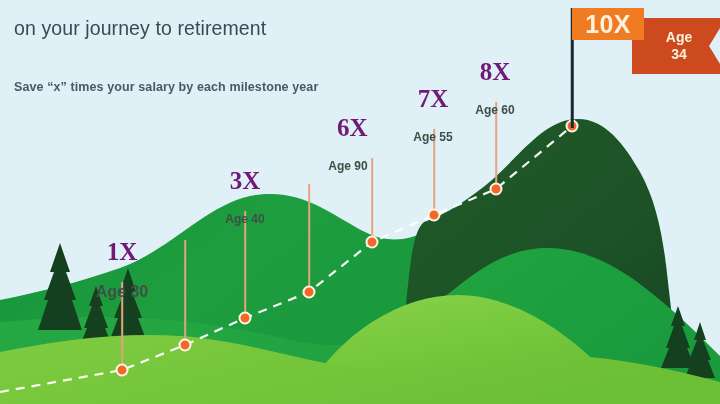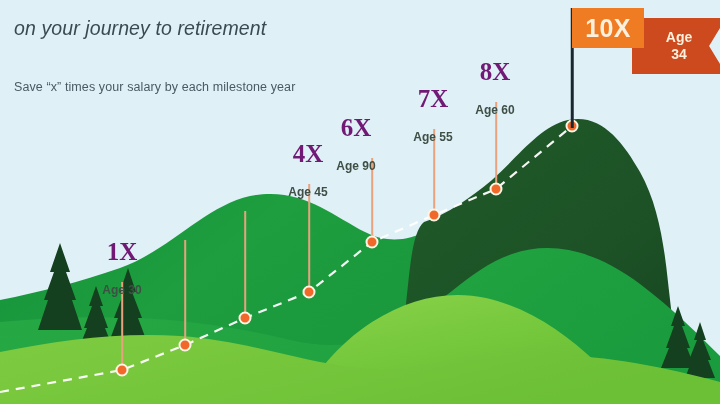--- a/index.html
+++ b/index.html
@@ -11,25 +11,25 @@
   #stage{position:relative;width:720px;height:404px;overflow:hidden;background:#dff0f7;}
   #scene{position:absolute;inset:0;width:720px;height:404px;}
 
   
   .headline{
     position:absolute;left:14px;top:16px;width:420px;
     font-family:"Liberation Sans", sans-serif;
     font-size:19.5px;line-height:25px;font-weight:400;
     color:#3b4a52;letter-spacing:.1px;
   }
-  .headline .l2{display:block;font-style:italic;}
+  .headline .l2{display:block;}
   .subline{
     position:absolute;left:14px;top:80px;width:440px;
     font-family:"Liberation Sans", sans-serif;
-    font-size:12.5px;font-weight:400;color:#4a5a63;letter-spacing:.1px;
+    font-size:12.5px;font-weight:700;color:#4a5a63;letter-spacing:.1px;
   }
 
   
   .ms{position:absolute;text-align:center;transform:translateX(-50%);}
   .ms .x{
     font-family:"Liberation Serif", serif;
     font-weight:700;color:#701a75;line-height:1;
     display:block;
   }
   .ms .age{
@@ -45,21 +45,21 @@
   .dot{
     position:absolute;width:13px;height:13px;border-radius:50%;
     background:#f0692b;border:2.5px solid #fdf6e6;
     box-sizing:border-box;transform:translate(-50%,-50%);
   }
 
   
   .pole{position:absolute;width:2.5px;background:#1b2730;transform:translateX(-50%);}
   .flagwrap{position:absolute;}
   .flag-x{
-    position:absolute;left:0;top:0;width:72px;height:40px;background:#ef7b23;
+    position:absolute;left:0;top:0;width:72px;height:32px;background:#ef7b23;
     color:#fdf0dc;font-family:"Liberation Sans", sans-serif;font-weight:700;
     font-size:25px;display:flex;align-items:center;justify-content:center;
     letter-spacing:.3px;z-index:2;
   }
   .flag-age{
     position:absolute;left:60px;top:10px;width:94px;height:56px;
     background:#cc4a1e;color:#fdf0dc;
     font-family:"Liberation Sans", sans-serif;font-weight:700;font-size:14px;
     line-height:17px;text-align:center;
     display:flex;flex-direction:column;align-items:center;justify-content:center;
@@ -152,27 +152,27 @@
   <div class="leader" style="left:122px;top:282px;height:86px;"></div>
   <div class="leader" style="left:185px;top:240px;height:104px;"></div>
   <div class="leader" style="left:245px;top:211px;height:106px;"></div>
   <div class="leader" style="left:309px;top:184px;height:107px;"></div>
   <div class="leader" style="left:372px;top:158px;height:83px;"></div>
   <div class="leader" style="left:434px;top:129px;height:85px;"></div>
   <div class="leader" style="left:496px;top:102px;height:86px;"></div>
 
   <div class="ms" style="left:122px;top:239px;">
     <span class="x" style="font-size:25px;">1X</span>
-    <span class="age" style="font-size:12px;">Age 30</span>
-  </div>
-  <div class="ms" style="left:308px;top:141px;">
-    <span class="x" style="font-size:25px;">4X</span>
-    <span class="age" style="font-size:12px;">Age 45</span>
-  </div>
-  <div class="ms" style="left:356px;top:115px;">
+    <span class="age" style="font-size:16px;">Age 30</span>
+  </div>
+  <div class="ms" style="left:245px;top:168px;">
+    <span class="x" style="font-size:25px;">3X</span>
+    <span class="age" style="font-size:12px;">Age 40</span>
+  </div>
+  <div class="ms" style="left:348px;top:115px;text-align:right;">
     <span class="x" style="font-size:25px;">6X</span>
     <span class="age" style="font-size:12px;">Age 90</span>
   </div>
   <div class="ms" style="left:433px;top:86px;text-align:center;">
     <span class="x" style="font-size:25px;">7X</span>
     <span class="age" style="font-size:12px;">Age 55</span>
   </div>
   <div class="ms" style="left:495px;top:59px;">
     <span class="x" style="font-size:25px;">8X</span>
     <span class="age" style="font-size:12px;">Age 60</span>

